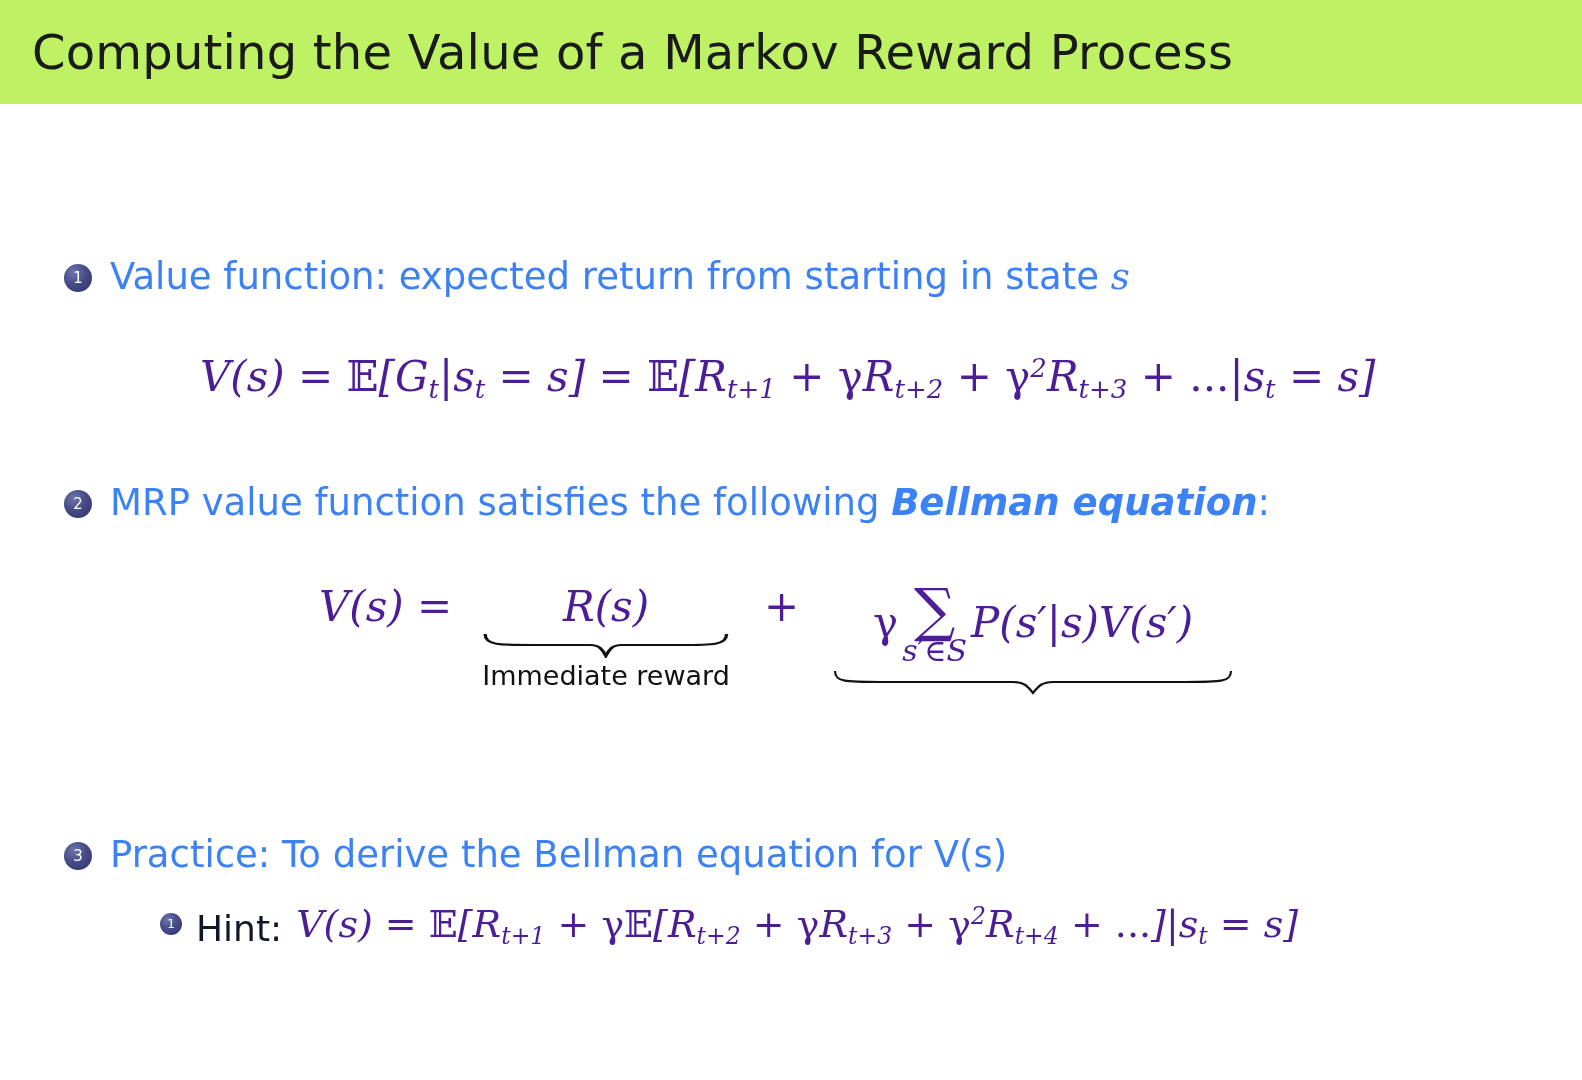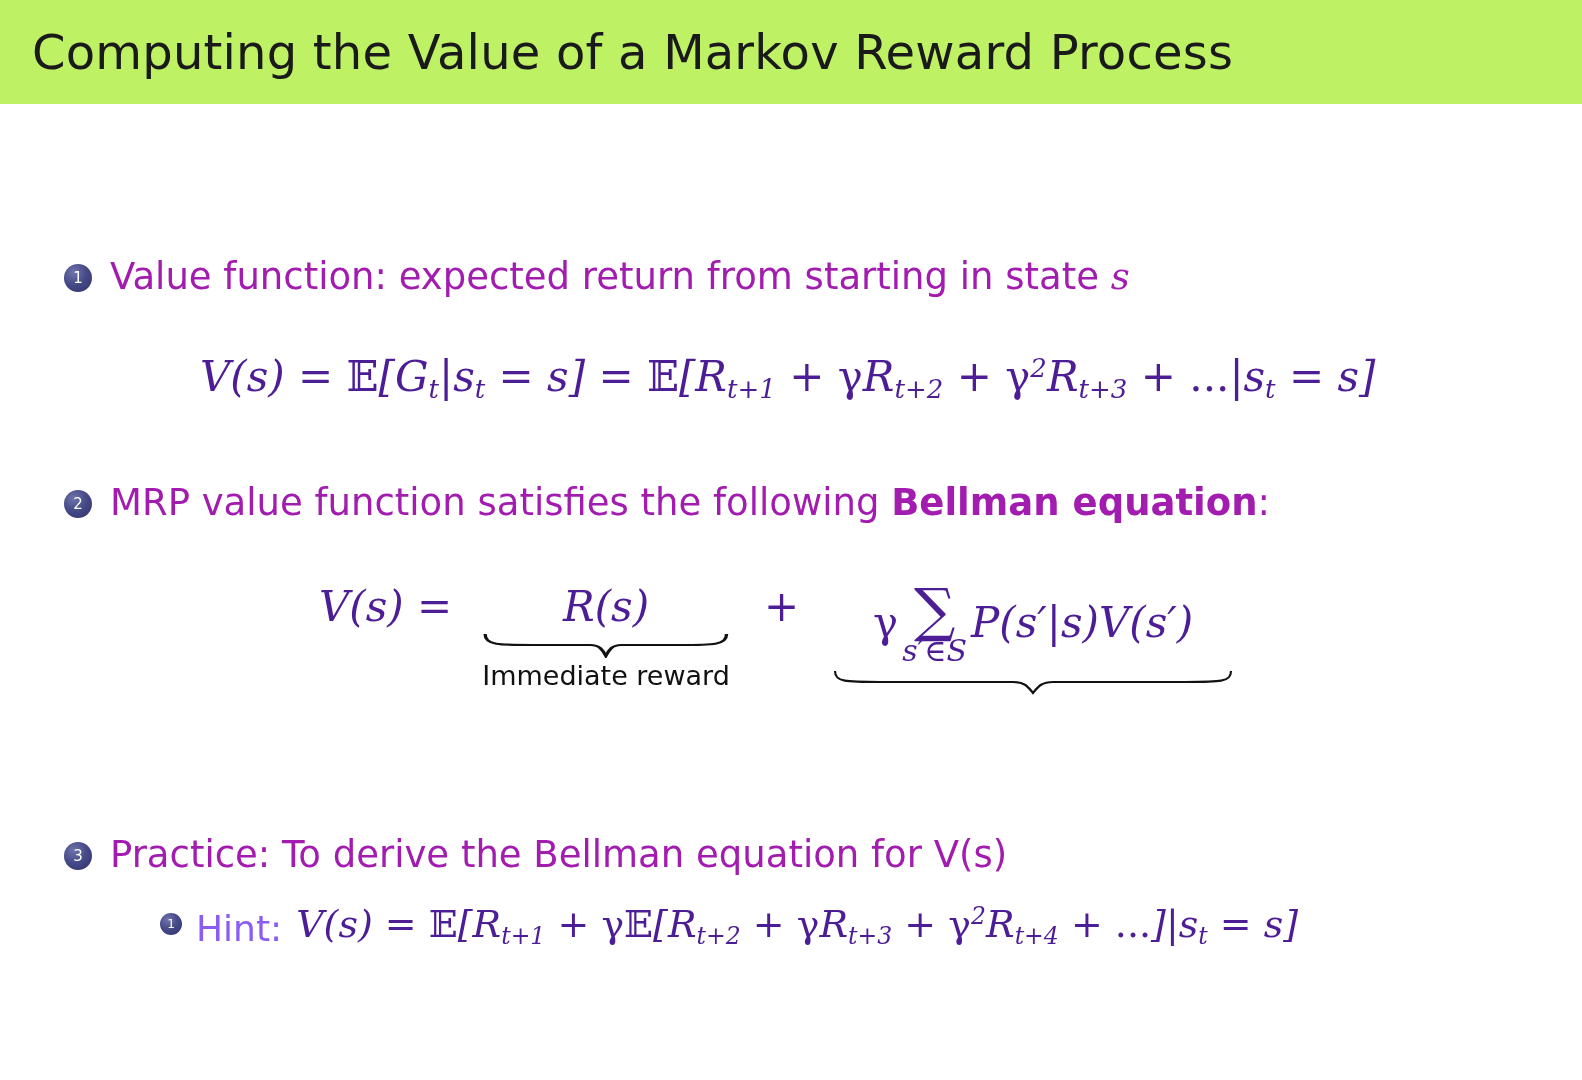--- a/index.html
+++ b/index.html
@@ -65,26 +65,26 @@
     margin-top: 9px;
   }
 
   .item {
     display: flex;
     align-items: flex-start;
     gap: 18px;
   }
   .item-text {
     font-size: 37px;
-    color: #a21caf;
+    color: #3b82f6;
     line-height: 1.15;
     white-space: nowrap;
   }
   .item-text .it { font-style: italic; font-family: "DejaVu Serif", serif; }
-  .item-text b { font-weight: bold; }
+  .item-text b { font-weight: bold; font-style: italic; }
 
   
   #item1 { position: absolute; left: 64px; top: 152px; }
   #eq1   { position: absolute; left: 200px; top: 250px; }
   #item2 { position: absolute; left: 64px; top: 378px; }
   #eq2   { position: absolute; left: 319px; top: 480px; }
   #item3 { position: absolute; left: 64px; top: 730px; }
   #item3sub { position: absolute; left: 160px; top: 800px; }
 
   
@@ -155,21 +155,21 @@
   }
 
   .hint-line {
     display: flex;
     align-items: flex-start;
     gap: 14px;
   }
   .hint-label {
     font-family: "DejaVu Sans", sans-serif;
     font-size: 36px;
-    color: #8b5cf6;
+    color: #0f172a;
     margin-top: 4px;
   }
   .hint-math { font-size: 38px; }
 </style>
 </head>
 <body>
 
 <div class="title-bar">
   <div class="slide-title">Computing the Value of a Markov Reward Process</div>
 </div>

